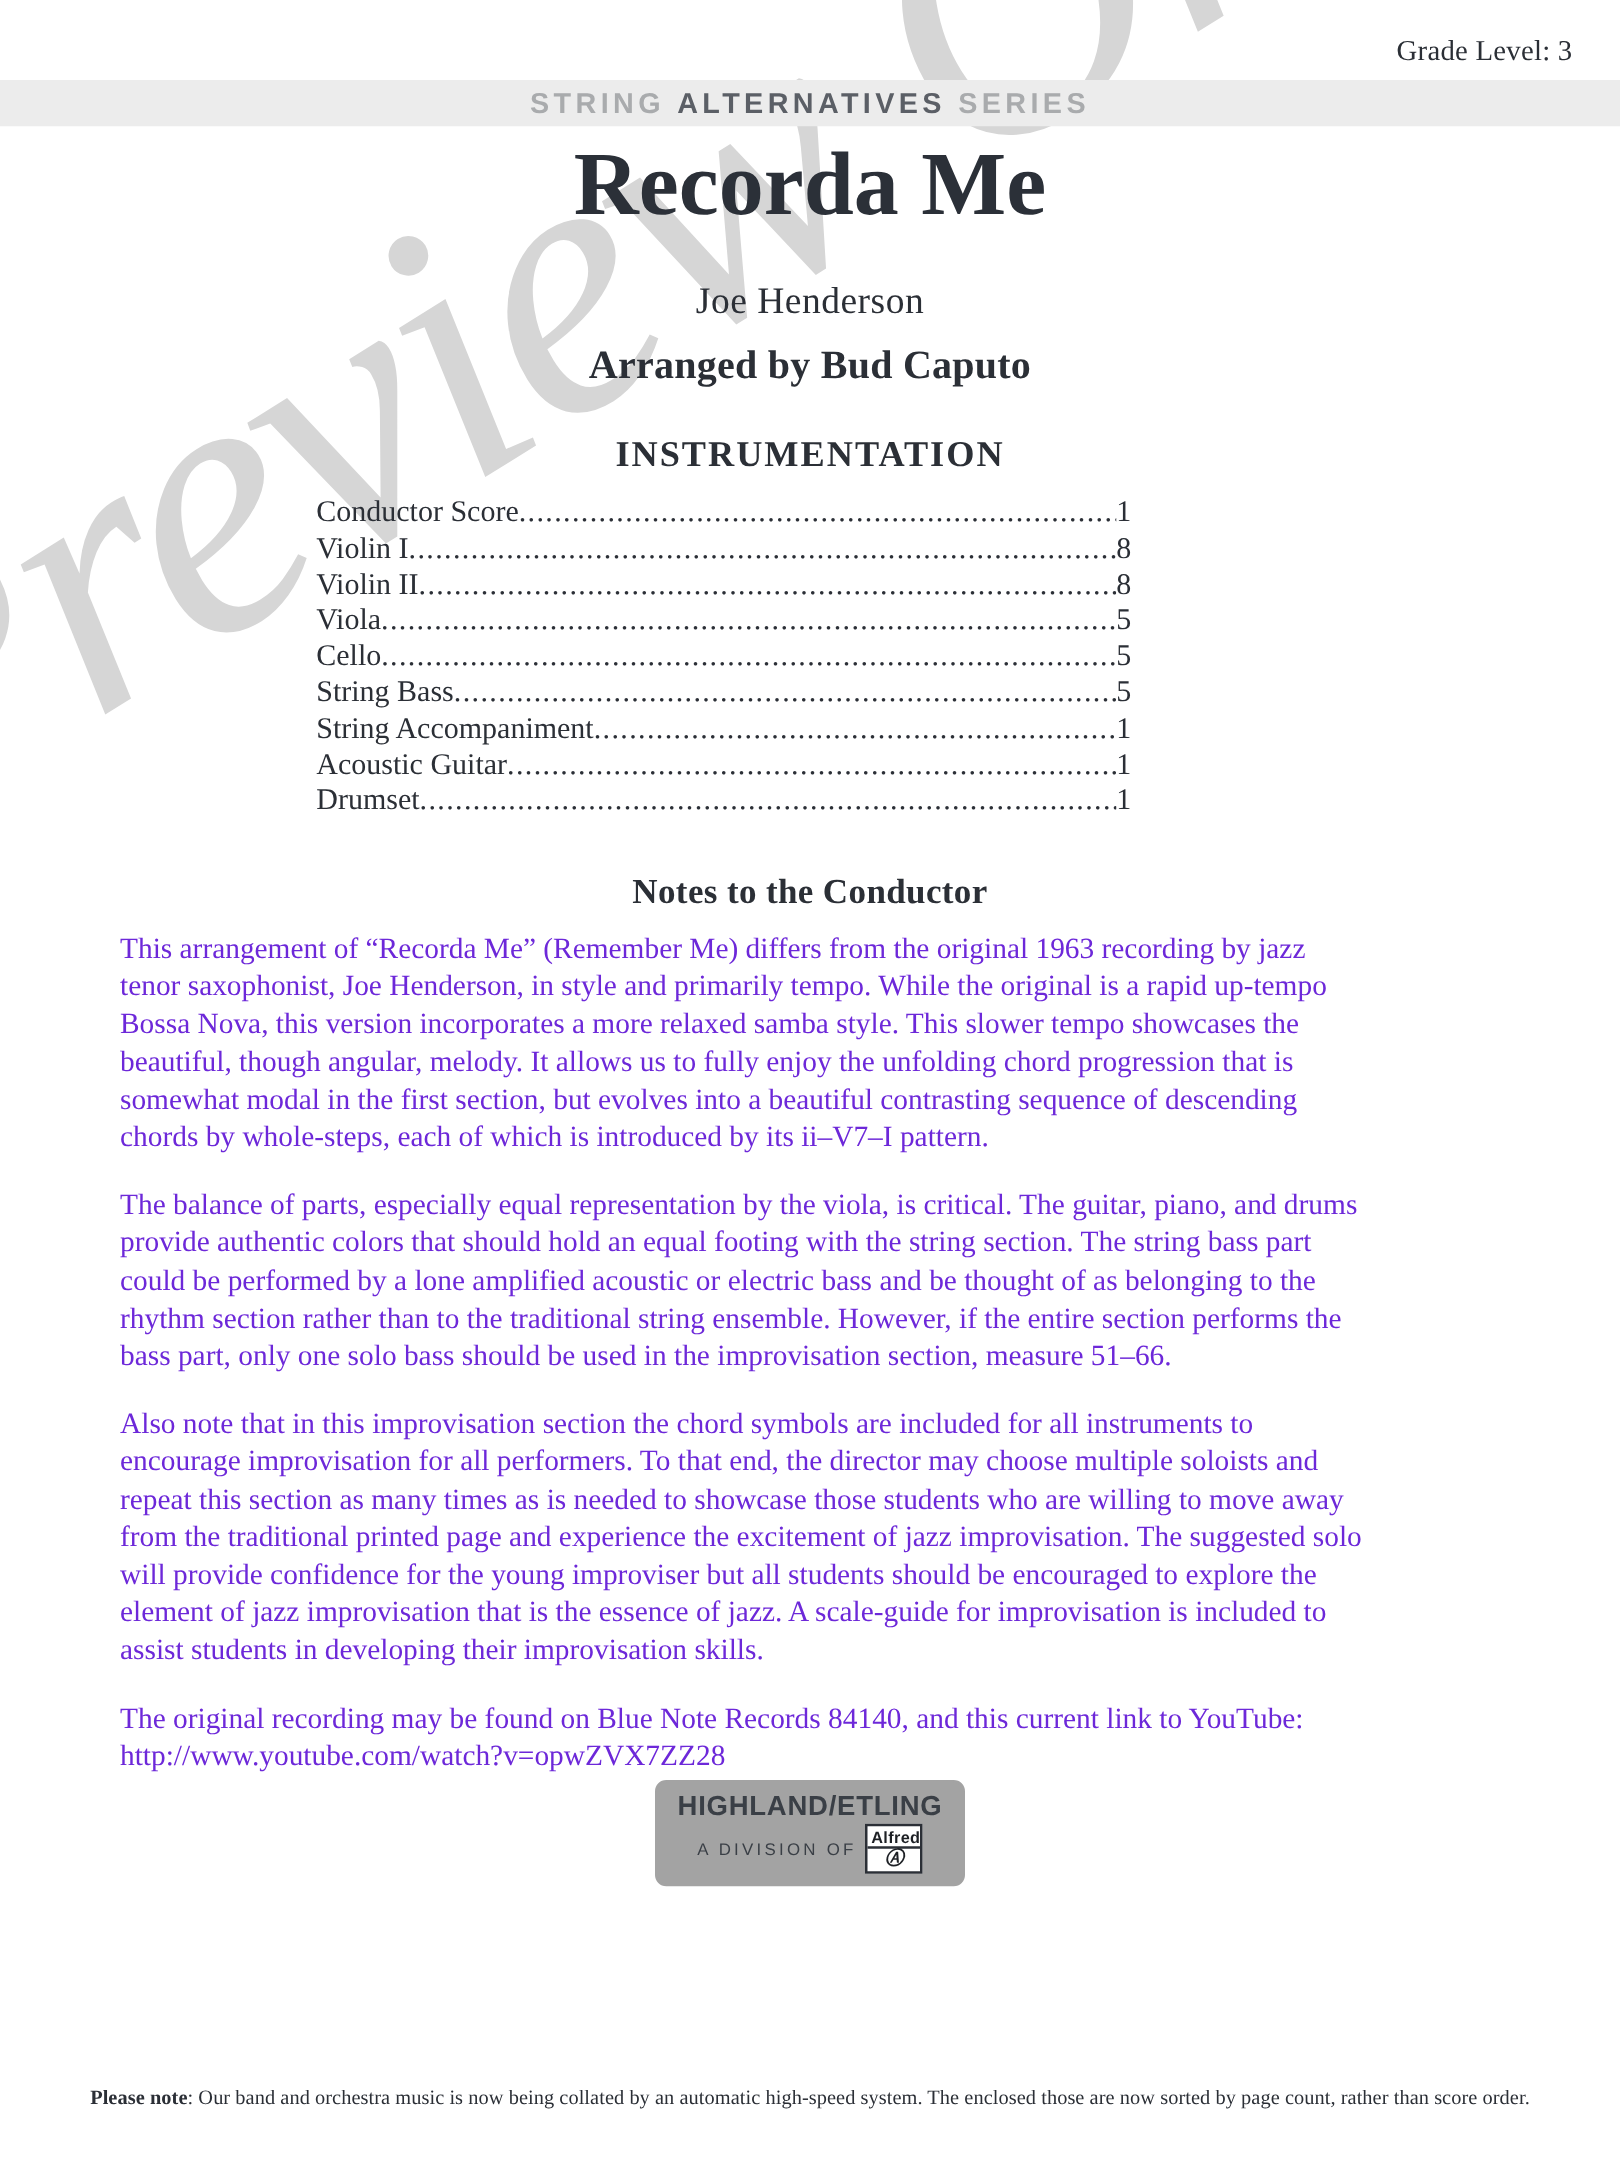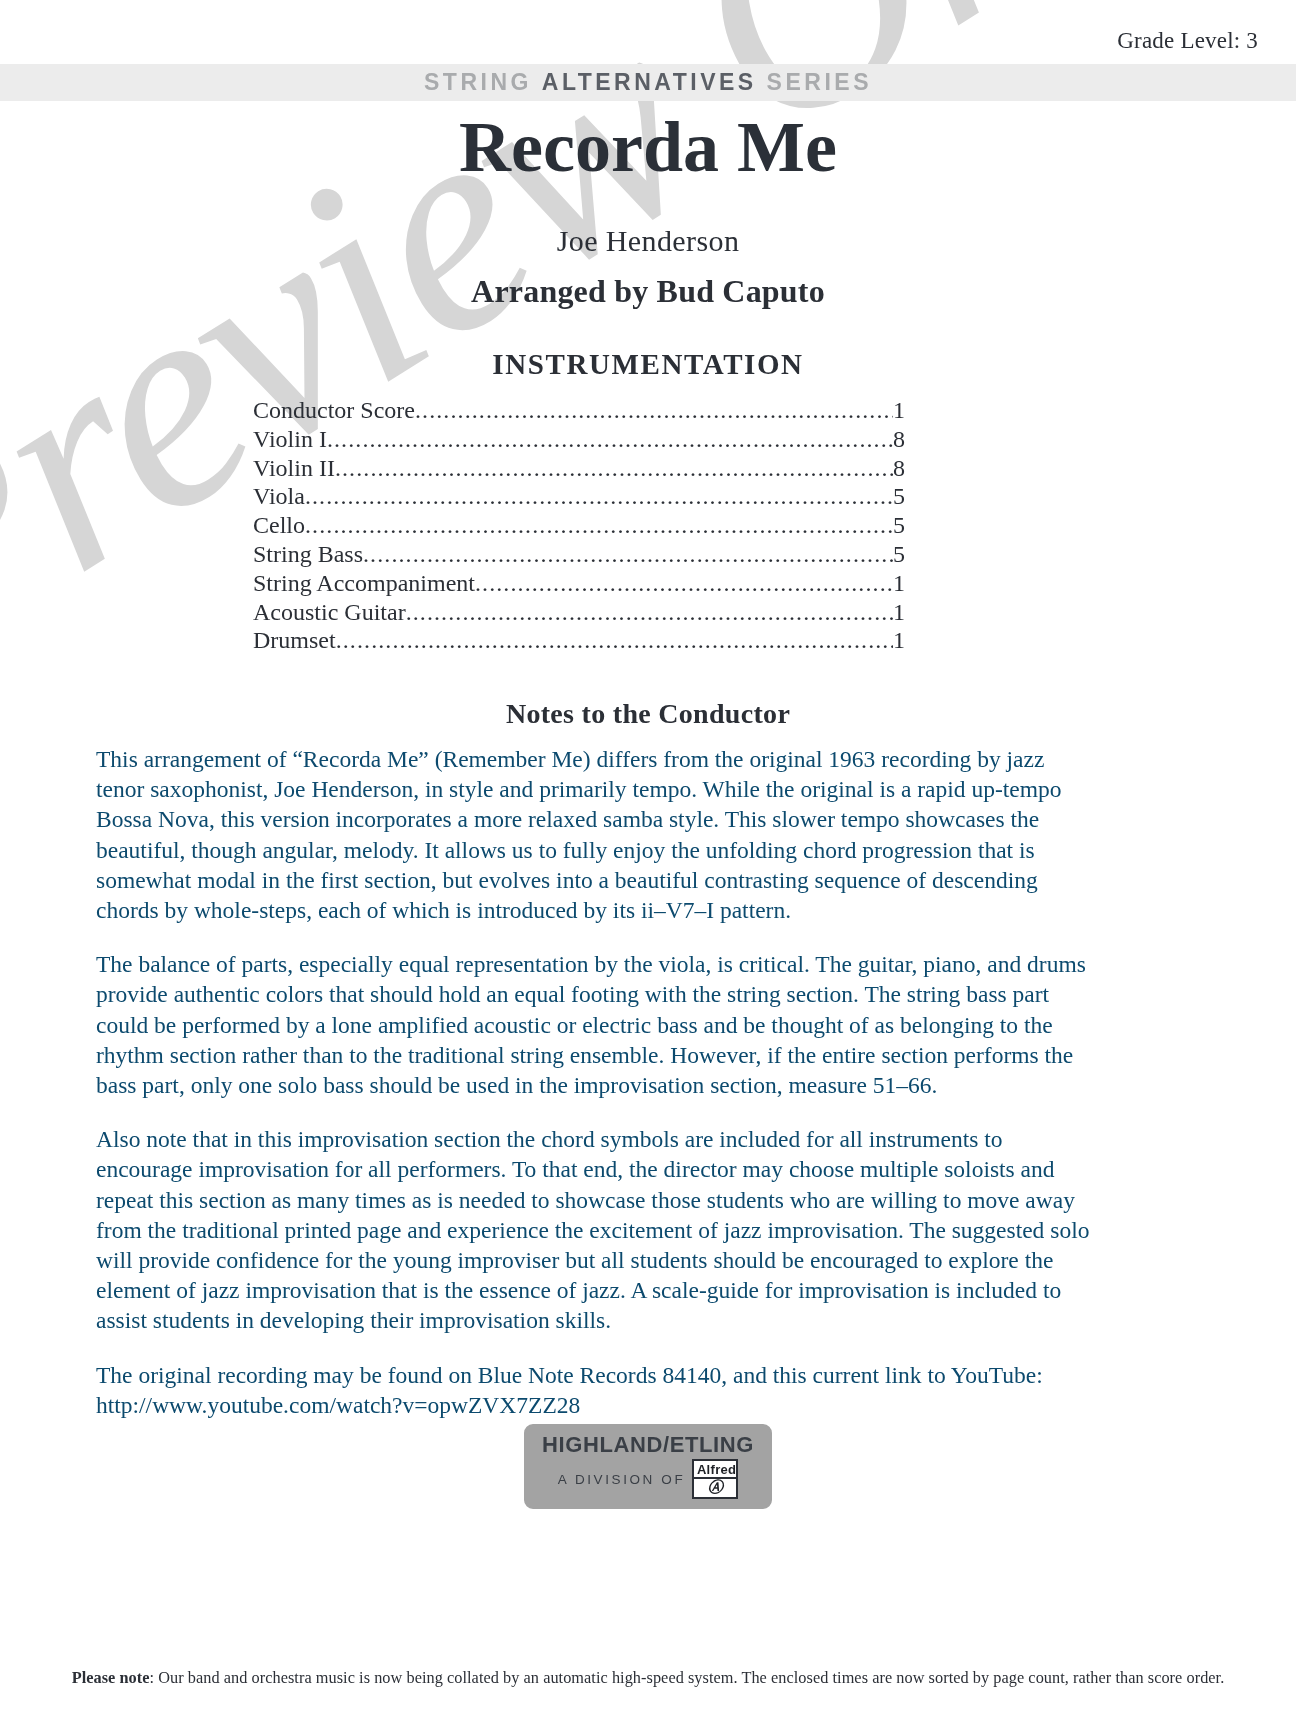--- a/index.html
+++ b/index.html
@@ -167,21 +167,21 @@
     letter-spacing: 0.3px;
   }
   .notes-body {
     position: absolute;
     left: 96px;
     top: 744px;
     width: 1000px;
     font-size: 23.5px;
     line-height: 30.2px;
     text-align: left;
-    color: #0c4a6e;
+    color: #6d28d9;
   }
   .notes-body p { margin: 0 0 24px 0; }
   .notes-body p:last-child { margin-bottom: 12px; }
 
   
   .logo-wrap {
     position: absolute;
     left: 0;
     top: 1424px;
     width: 1296px;
@@ -346,16 +346,16 @@
         <div class="logo-line2">A DIVISION OF</div>
         <div class="alfred-mark">
           <div class="alfred-top">Alfred</div>
           <div class="alfred-bottom">Ⓐ</div>
         </div>
       </div>
     </div>
   </div>
 
   <div class="footer-note">
-    <b>Please note</b><span>: Our band and orchestra music is now being collated by an automatic high-speed system. The enclosed times are now sorted by page count, rather than score order.</span>
+    <b>Please note</b><span>: Our band and orchestra music is now being collated by an automatic high-speed system. The enclosed those are now sorted by page count, rather than score order.</span>
   </div>
 
 </div>
 
 </body></html>

